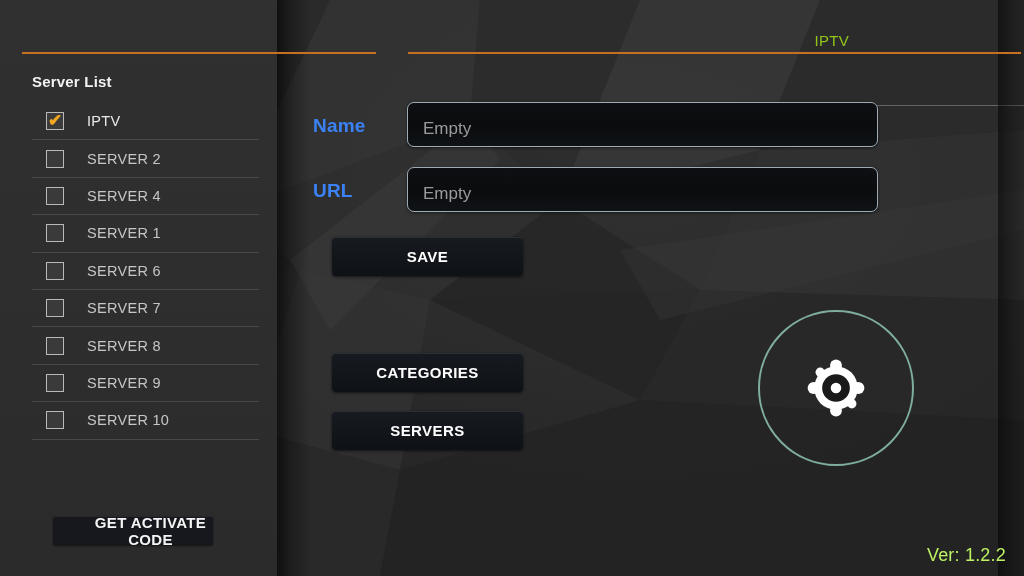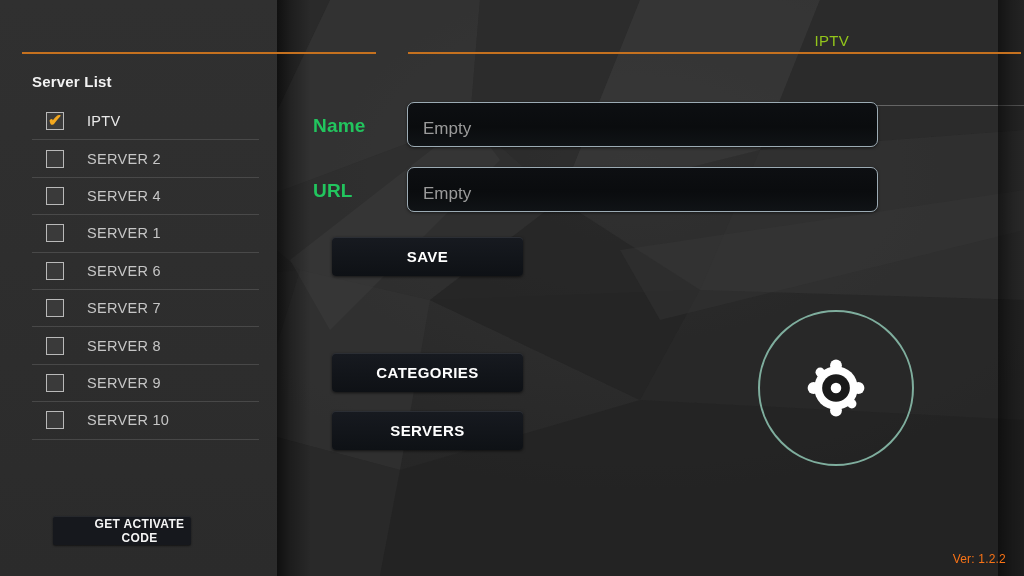--- a/index.html
+++ b/index.html
@@ -70,24 +70,24 @@
     transform:translateY(-1px);
   }
   .srv-label {
     margin-left:23px;
     font-size:14.5px; color:#c6c6c6; letter-spacing:.3px;
   }
   .srv-row.active .srv-label { color:#e9e9e9; }
 
   #activate-btn {
     position:absolute; left:53px; top:516px;
-    width:138px; height:29px;
+    width:160px; height:29px;
     background:#16181d;
     border:none; border-radius:2px;
-    color:#f5f5f5; font-size:12px; font-weight:bold;
+    color:#f5f5f5; font-size:15px; font-weight:bold;
     letter-spacing:.35px;
     display:flex; align-items:center; justify-content:center;
     box-shadow:0 1px 2px rgba(0,0,0,.55), inset 0 1px 0 rgba(255,255,255,.07);
     cursor:pointer;
     padding-left:35px;
   }
 
   
   .rule {
     position:absolute; top:52px; height:2px;
@@ -110,21 +110,21 @@
   #thin-rule {
     position:absolute; left:600px; top:105px;
     width:424px; height:1px;
     background:rgba(225,225,225,.32);
     z-index:3;
   }
 
   
   .field-label {
     position:absolute;
-    font-size:19px; font-weight:bold; color:#22c55e;
+    font-size:19px; font-weight:bold; color:#3b82f6;
     letter-spacing:.2px; z-index:4;
   }
   #label-name { left:313px; top:115px; }
   #label-url  { left:313px; top:180px; }
 
   .field-input {
     position:absolute;
     left:407px; width:471px; height:45px;
     background:linear-gradient(180deg,#0d0f12 0%,#0a0c0e 55%,#101316 100%);
     border:1.4px solid #9cabb4;
@@ -166,21 +166,21 @@
     border:2px solid #7fae9e;
     border-radius:50%;
     z-index:4;
     display:flex; align-items:center; justify-content:center;
   }
   #logo-glyph { width:66px; height:66px; }
 
   
   #version {
     position:absolute; right:18px; bottom:10px;
-    font-size:12px; color:#f97316; letter-spacing:.2px;
+    font-size:18px; color:#bef264; letter-spacing:.2px;
     z-index:7;
   }
 </style>
 </head>
 <body>
 
 <div id="app">
 
   <div class="bg-layer bg-base"></div>
   <svg class="bg-layer" width="1024" height="576" viewBox="0 0 1024 576" preserveAspectRatio="none">

